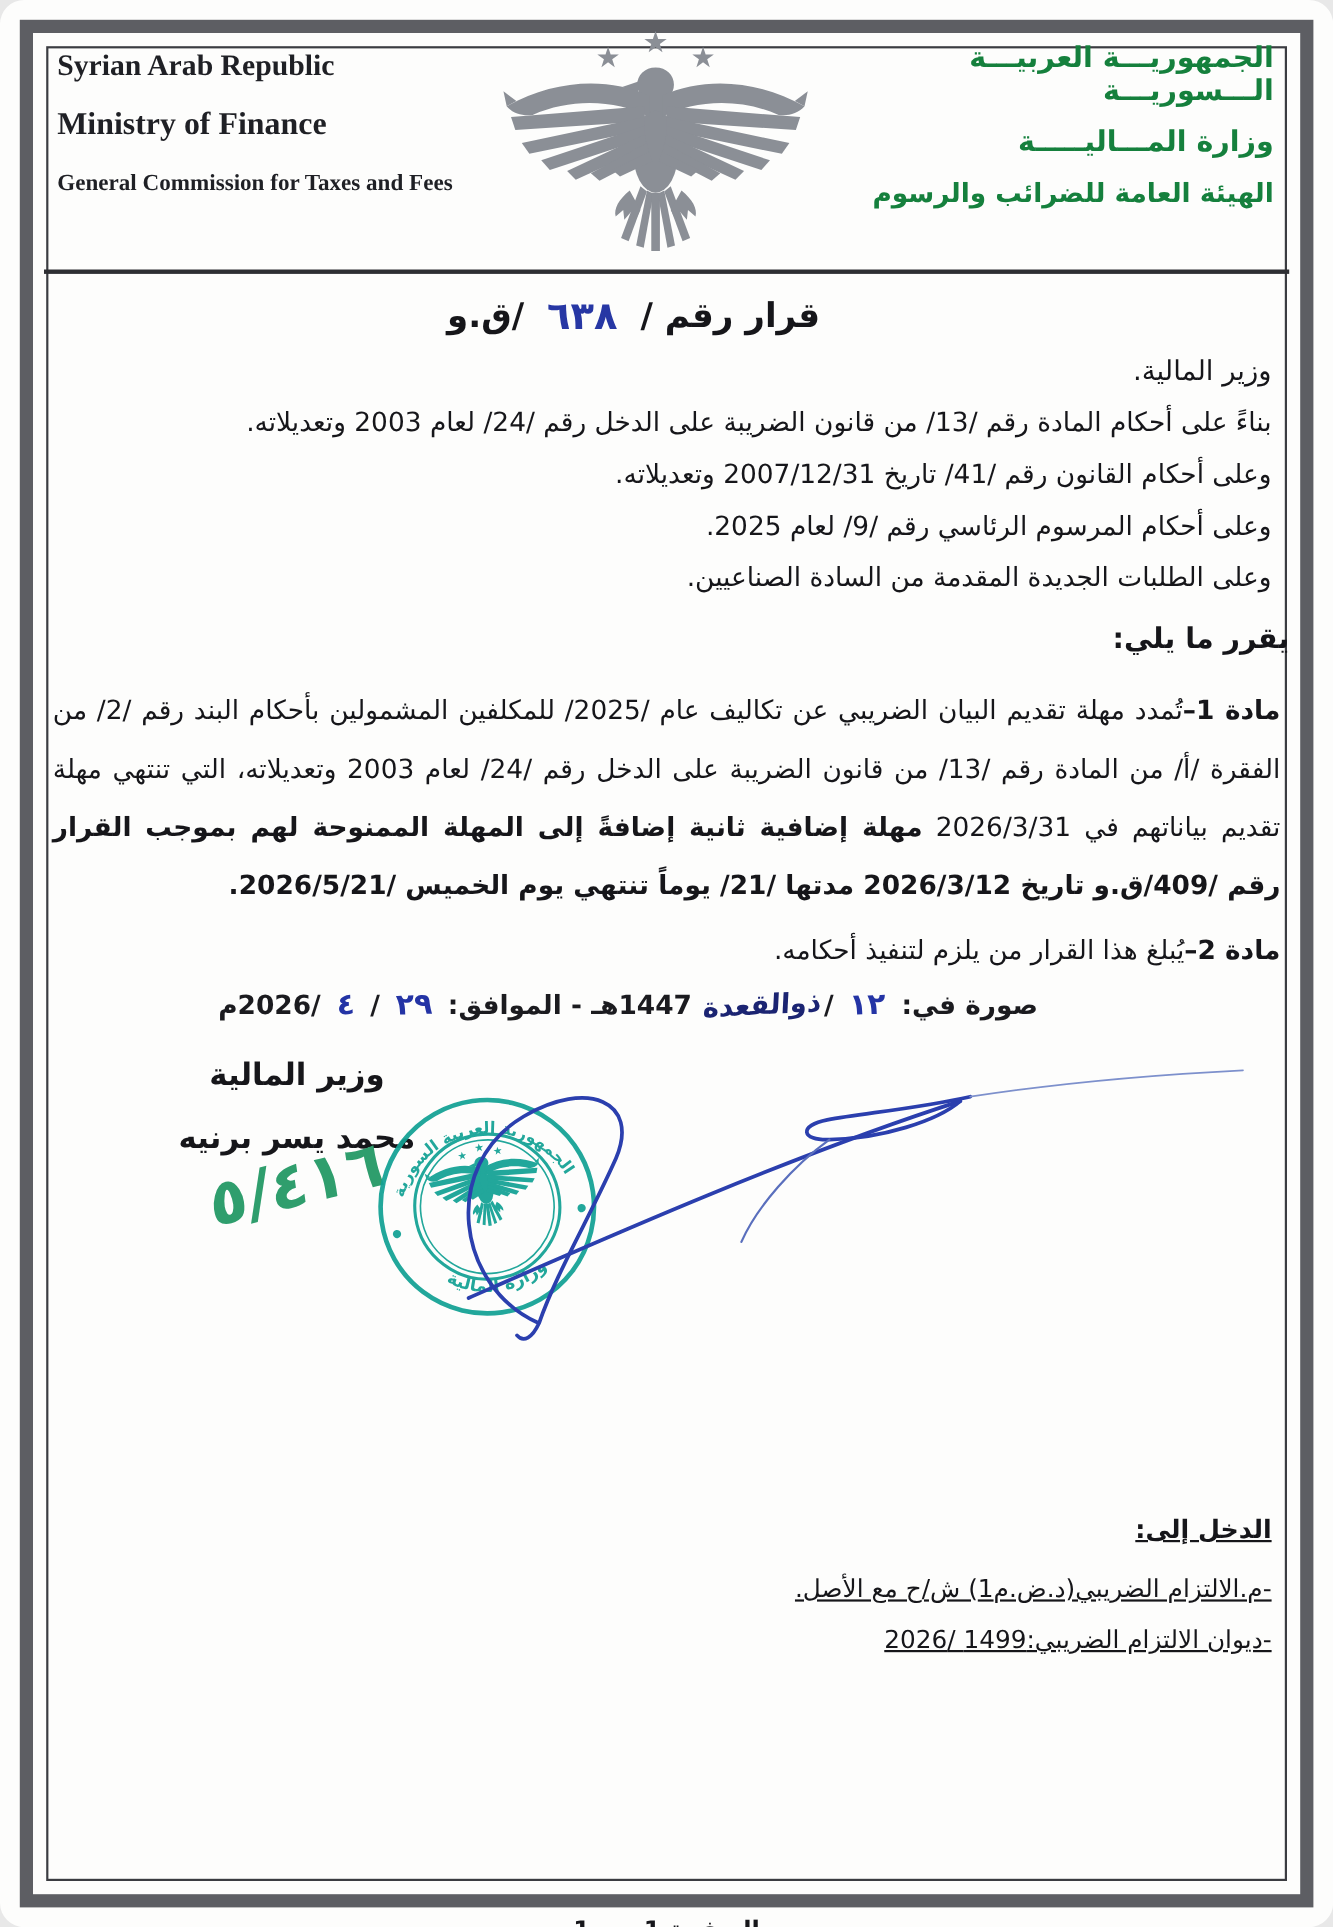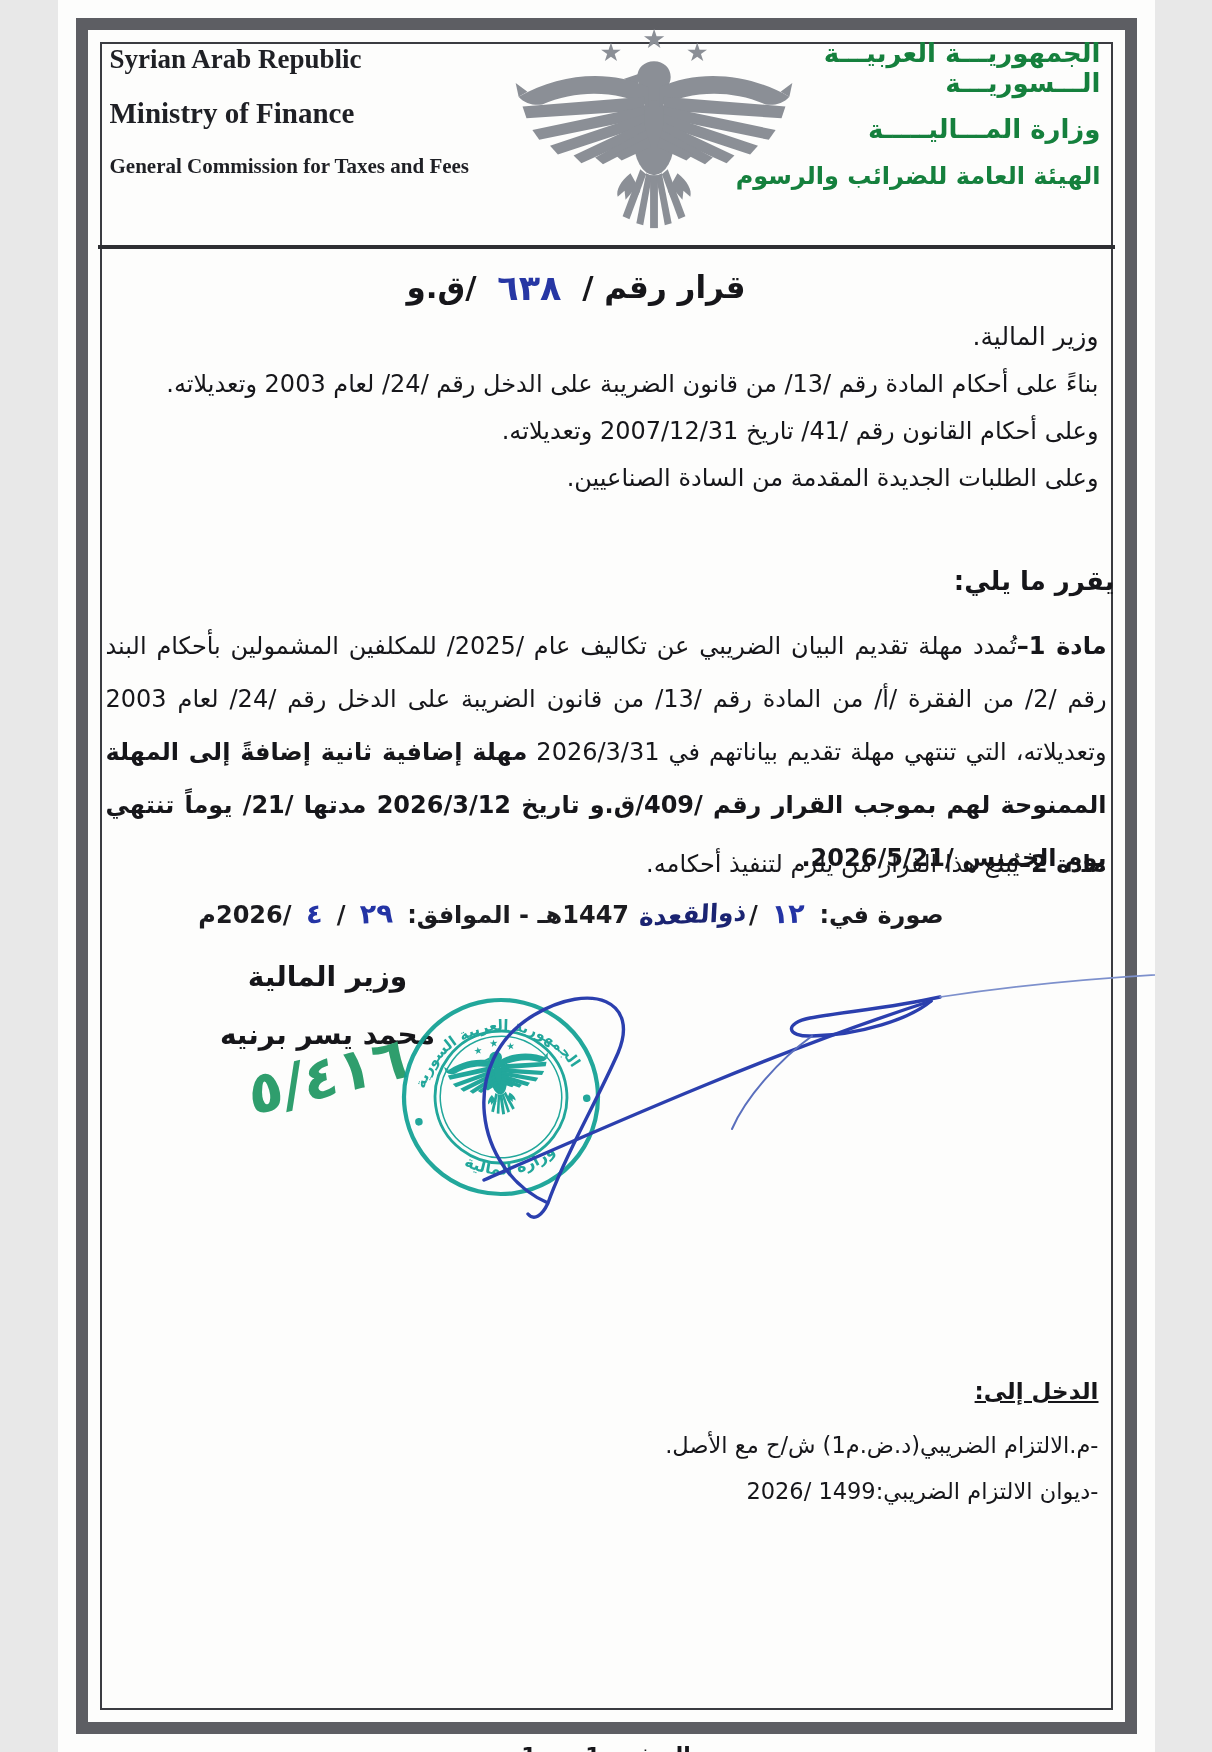--- a/index.html
+++ b/index.html
@@ -1,19 +1,19 @@
 <!DOCTYPE html>
 <html lang="ar"><head>
 <meta charset="utf-8">
 <style>
   html,body{margin:0;padding:0;background:#e8e8e8;}
   .page{
-    position:relative;width:1097px;height:1752px;margin:0 auto;
+    position:relative;width:1212px;height:1752px;margin:0 auto;
     background:#fdfdfc;overflow:hidden;
-    font-family:"DejaVu Sans",sans-serif;color:#16161a;
+    font-family:"DejaVu Sans",sans-serif;color:#16161a;border-radius:22px;
   }
   .frame-outer{position:absolute;inset:18px;border:12px solid #5d5e63;pointer-events:none;}
   .frame-inner{position:absolute;inset:42px;border:2px solid #3b3c41;pointer-events:none;}
 
   
   .hdr-en{position:absolute;left:52px;top:44px;width:430px;font-family:"Liberation Serif",serif;font-weight:bold;color:#1f2025;}
   .hdr-en .l1{font-size:27px;margin:0 0 22px 0;}
   .hdr-en .l2{font-size:29px;margin:0 0 24px 0;}
   .hdr-en .l3{font-size:21px;margin:0;}
   .hdr-emblem{position:absolute;left:438px;top:28px;width:316px;height:206px;}
@@ -48,21 +48,21 @@
   .green-number{
     position:absolute;left:188px;top:1042px;color:#2f9e6d;font-size:58px;font-weight:bold;
     direction:rtl;transform:rotate(-14deg) skewX(-6deg);letter-spacing:4px;
   }
   .stamp{position:absolute;left:330px;top:984px;width:226px;height:226px;transform:rotate(-8deg);opacity:.93;}
   .sig-svg{position:absolute;left:330px;top:935px;width:830px;height:290px;pointer-events:none;}
 
   
   .copies{position:absolute;right:56px;top:1378px;direction:rtl;text-align:right;}
   .copies .head{font-weight:bold;font-size:23px;text-decoration:underline;margin:0 0 28px 0;}
-  .copies p.item{margin:0 0 20px 0;font-size:22.5px;}
+  .copies p.item{margin:0 0 20px 0;font-size:22.5px;text-decoration:underline;}
 
   .footer{position:absolute;left:0;right:0;top:1707px;text-align:center;direction:rtl;font-size:22px;font-weight:bold;margin-top:36px;}
   .svgdefs{position:absolute;width:0;height:0;overflow:hidden;}
 </style>
 </head>
 <body>
 
 <svg class="svgdefs" aria-hidden="true">
   <defs>
     <g id="eagle-shape" fill="currentColor" font-family="DejaVu Sans, sans-serif">
@@ -122,20 +122,21 @@
     <span>قرار رقم /</span>
     <span class="hand-num">٦٣٨</span>
     <span>/ق.و</span>
   </div>
 
   <div class="minister-line">وزير المالية.</div>
 
   <div class="preamble">
     <p>بناءً على أحكام المادة رقم /13/ من قانون الضريبة على الدخل رقم /24/ لعام 2003 وتعديلاته.</p>
     <p>وعلى أحكام القانون رقم /41/ تاريخ 2007/12/31 وتعديلاته.</p>
+    <p>وعلى أحكام المرسوم الرئاسي رقم /9/ لعام 2025.</p>
     <p>وعلى الطلبات الجديدة المقدمة من السادة الصناعيين.</p>
   </div>
 
   <div class="decides">يقرر ما يلي:</div>
 
   <div class="article a1">
     <span class="art-label">مادة 1–</span><span>تُمدد مهلة تقديم البيان الضريبي عن تكاليف عام /2025/ للمكلفين المشمولين بأحكام البند رقم /2/ من الفقرة /أ/ من المادة رقم /13/ من قانون الضريبة على الدخل رقم /24/ لعام 2003 وتعديلاته، التي تنتهي مهلة تقديم بياناتهم في 2026/3/31 </span><span class="art-bold">مهلة إضافية ثانية إضافةً إلى المهلة الممنوحة لهم بموجب القرار رقم /409/ق.و تاريخ 2026/3/12 مدتها /21/ يوماً تنتهي يوم الخميس /2026/5/21.</span>
   </div>
 
   <div class="article a2">

